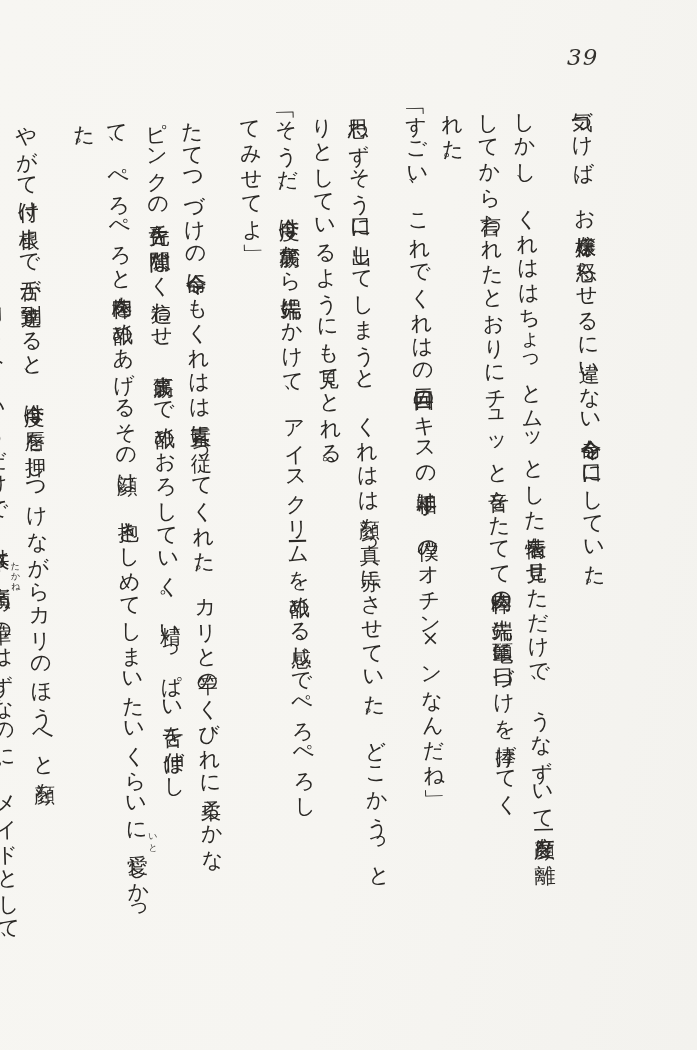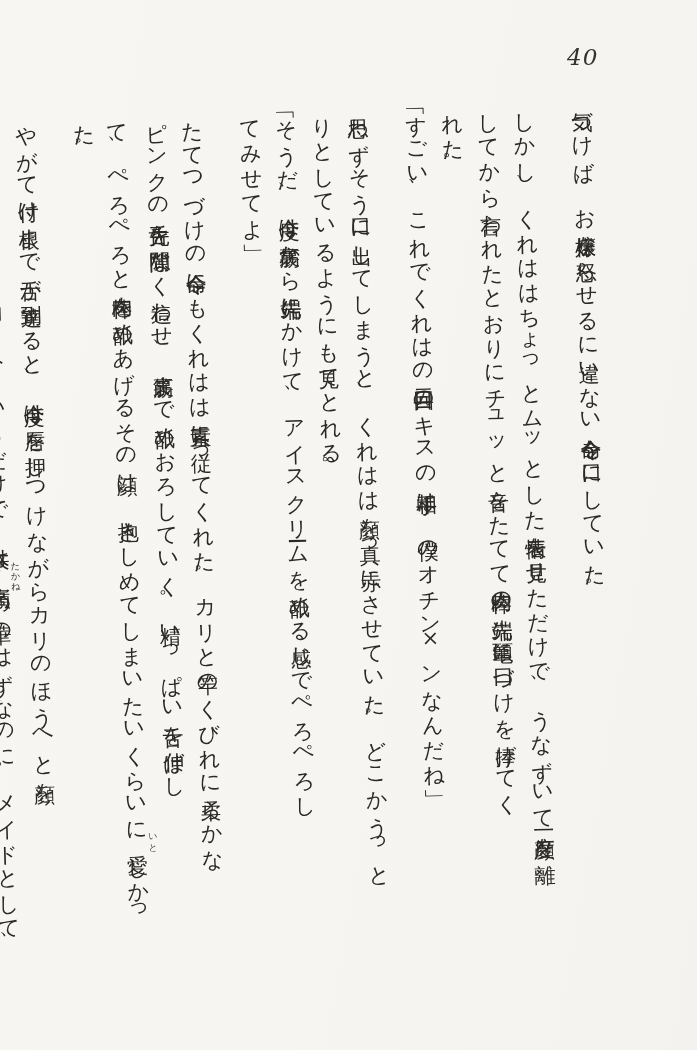--- a/index.html
+++ b/index.html
@@ -58,21 +58,21 @@
   rt {
     font-size: 9px;
     letter-spacing: 0;
     color: #3a3834;
   }
 </style>
 </head>
 <body>
 
 <div class="page">
-  <div class="page-number">40</div>
+  <div class="page-number">39</div>
   <div class="text-block" id="text-block">
       <div class="col indent">気づけば、お嬢様を怒らせるに違いない命令を口にしていた。</div>
       <div class="col indent">しかし、くれははちょっとムッとした表情を見せただけで、うなずいて一度顔を離</div>
       <div class="col">してから言われたとおりにチュッと音をたてて肉棒の先端、亀頭に口づけを捧げてく</div>
       <div class="col">れた。</div>
       <div class="col">「すごい、これでくれはの二回目のキスの相手は、僕のオチン×ンなんだね」</div>
       <div class="col indent">思わずそう口に出してしまうと、くれはは顔を真っ赤にさせていた。どこかうっと</div>
       <div class="col">りとしているようにも見てとれる。</div>
       <div class="col">「そうだ、今度は裏筋から先端にかけて、アイスクリームを舐める感じでぺろぺろし</div>
       <div class="col">てみせてよ」</div>

